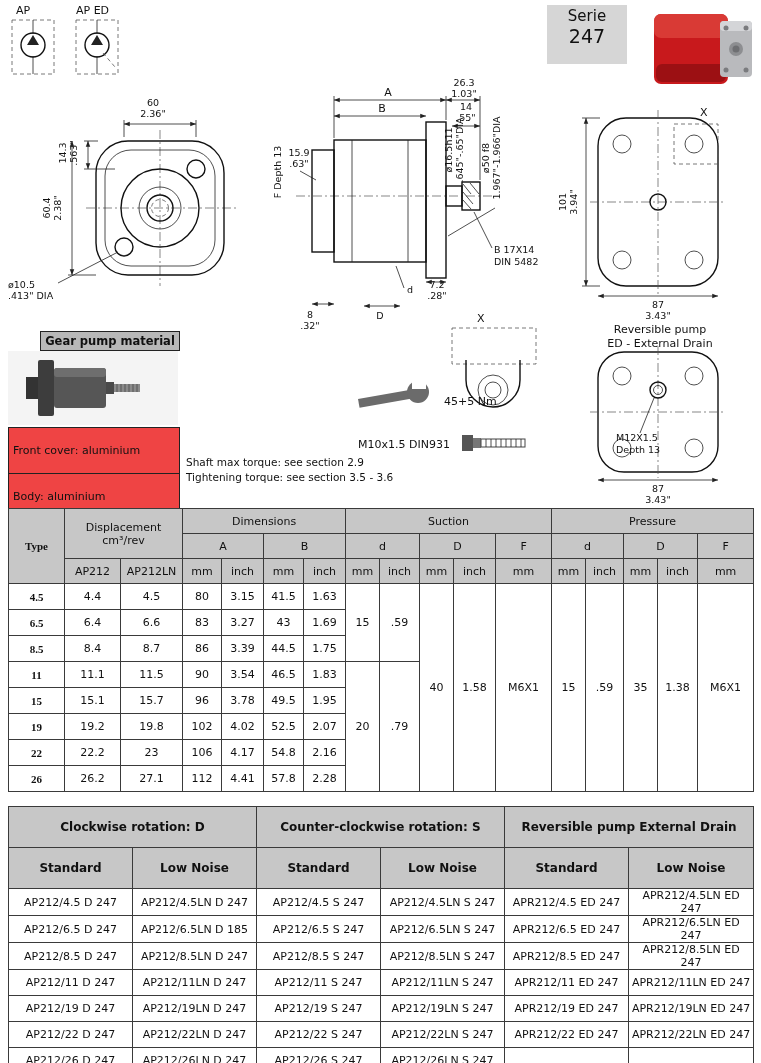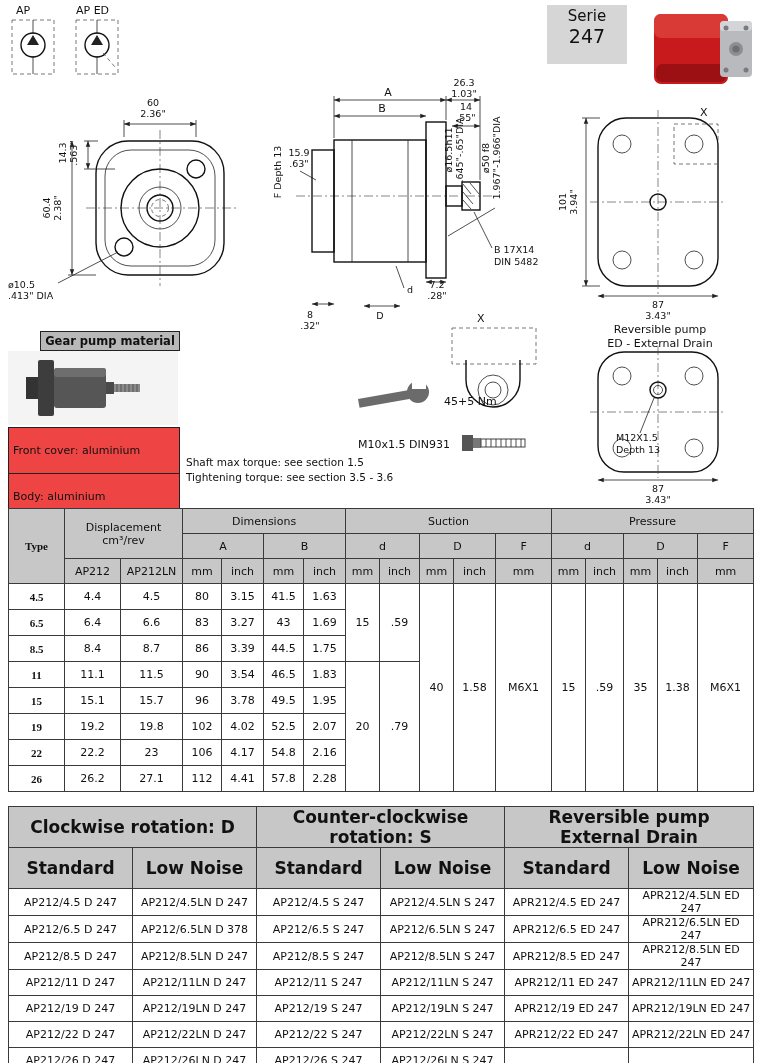--- a/index.html
+++ b/index.html
@@ -32,21 +32,21 @@
   
   table { border-collapse:collapse; table-layout:fixed; position:absolute; background:#fff; }
   th,td { border:1px solid #3a3a3a; text-align:center; vertical-align:middle;
      font-size:11px; padding:0 2px; overflow:hidden; }
   thead th { background:#c7c7c7; font-weight:normal; }
   #dim-table  { left:8px; top:508px; width:745px; }
   #dim-table thead th { height:25px; }
   #dim-table td { height:26px; }
   #dim-table .b { font-weight:bold;font-family:Liberation Serif, serif; }
   #order-table { left:8px; top:806px; width:745px; }
-  #order-table thead th { height:41px; font-weight:bold; font-size:17px; }
+  #order-table thead th { height:41px; font-weight:bold; font-size:12px; }
   #order-table td { height:26px; }
 </style>
 </head>
 <body>
 
 <svg class="abs" style="left:0;top:0" width="761" height="506" viewBox="0 0 761 506">
   <defs>
     <marker id="arr" viewBox="0 0 10 10" refX="9" refY="5" markerWidth="8" markerHeight="8" orient="auto-start-reverse">
       <path d="M0,1.5 L9,5 L0,8.5 Z" fill="#222"></path>
     </marker>
@@ -253,21 +253,21 @@
     <rect x="106" y="33" width="26" height="8" fill="#8a8a8a"></rect>
     <path d="M109,33 v8 M113,33 v8 M117,33 v8 M121,33 v8 M125,33 v8 M129,33 v8" stroke="#555" stroke-width="1"></path>
   </svg>
   <div class="row">Front cover: aluminium</div>
   <div class="row">Body: aluminium</div>
   <div class="row">Back torque: cast iron</div>
   <div class="row">Seals: NBR + HNBR</div>
 </div>
 
 <div id="notes" class="abs">
-  <div>Shaft max torque: see section 1.5</div>
+  <div>Shaft max torque: see section 2.9</div>
   <div>Tightening torque: see section 3.5 - 3.6</div>
 </div>
 
 <table id="dim-table">
   <colgroup>
     <col style="width:56px">
       <col style="width:56px">
       <col style="width:62px">
     <col style="width:39px">
       <col style="width:42px">
@@ -440,21 +440,21 @@
     <tr>
       <td>AP212/4.5 D 247</td>
       <td>AP212/4.5LN D 247</td>
       <td>AP212/4.5 S 247</td>
       <td>AP212/4.5LN S 247</td>
       <td>APR212/4.5 ED 247</td>
       <td>APR212/4.5LN ED 247</td>
     </tr>
     <tr>
       <td>AP212/6.5 D 247</td>
-      <td>AP212/6.5LN D 378</td>
+      <td>AP212/6.5LN D 185</td>
       <td>AP212/6.5 S 247</td>
       <td>AP212/6.5LN S 247</td>
       <td>APR212/6.5 ED 247</td>
       <td>APR212/6.5LN ED 247</td>
     </tr>
     <tr>
       <td>AP212/8.5 D 247</td>
       <td>AP212/8.5LN D 247</td>
       <td>AP212/8.5 S 247</td>
       <td>AP212/8.5LN S 247</td>

